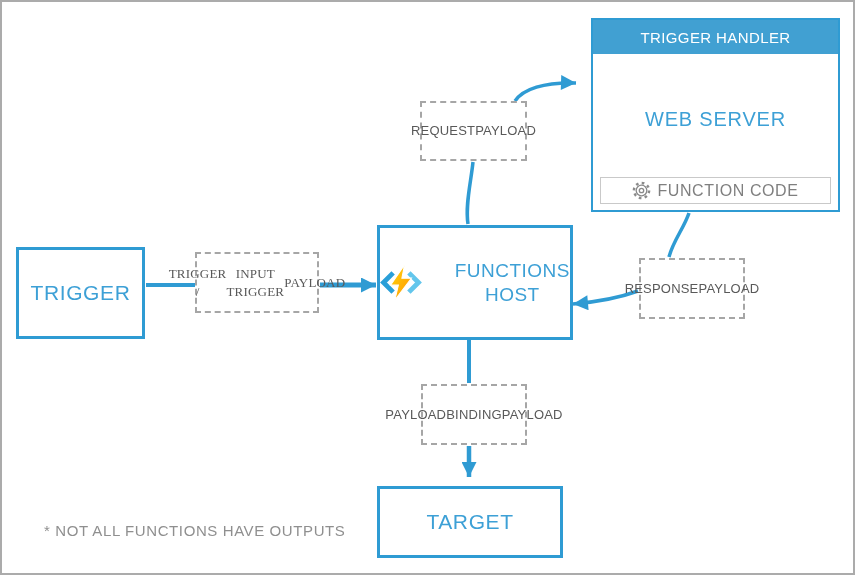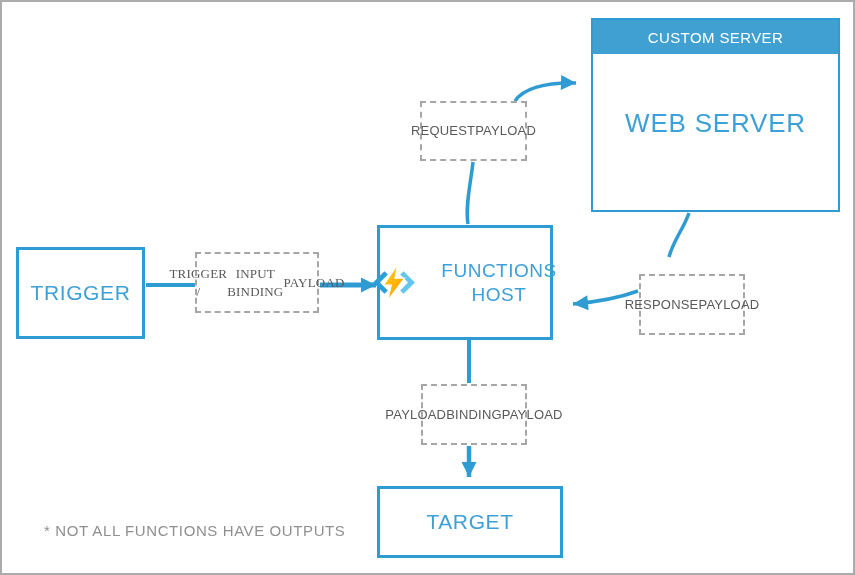--- a/index.html
+++ b/index.html
@@ -22,37 +22,37 @@
   .connectors{position:absolute;left:0;top:0;pointer-events:none;}
   .box{position:absolute;background:#fff;box-sizing:border-box;display:flex;align-items:center;justify-content:center;}
   .solid{border:3px solid var(--accent-blue);}
   .blue-label{color:var(--blue-text);font-size:21px;letter-spacing:0.6px;}
   .dashed{
     border:2px dashed var(--dashed-border);color:var(--dashed-text);
     font-size:13px;line-height:1.35;text-align:center;flex-direction:row;letter-spacing:0.2px;
   }
   .trigger-box{left:14px;top:245px;width:129px;height:92px;}
   .trigger-payload{left:193px;top:250px;width:124px;height:61px;font-family:Liberation Serif, serif;}
-  .functions-host{left:375px;top:223px;width:176px;height:115px;gap:26px;}
+  .functions-host{left:375px;top:223px;width:196px;height:115px;gap:26px;justify-content:space-between;}
   .fh-text{display:flex;flex-direction:column;align-items:center;color:var(--blue-text);font-size:19px;letter-spacing:0.5px;line-height:1.25;}
   .request-payload{left:418px;top:99px;width:107px;height:60px;}
-  .response-payload{left:637px;top:272px;width:106px;height:61px;}
+  .response-payload{left:637px;top:256px;width:106px;height:61px;}
   .output-payload{left:419px;top:382px;width:106px;height:61px;}
   .target-box{left:375px;top:484px;width:186px;height:72px;}
   .custom-handler{
     position:absolute;left:589px;top:16px;width:249px;height:194px;box-sizing:border-box;
     border:2px solid var(--accent-blue);background:#fff;
   }
   .ch-header{
     position:absolute;left:0;top:0;right:0;height:34px;background:var(--header-bg);
     color:#fff;font-size:15px;letter-spacing:0.4px;display:flex;align-items:center;justify-content:center;
   }
   .ch-title{
     position:absolute;left:0;right:0;top:88px;text-align:center;
-    color:var(--blue-text);font-size:26px;letter-spacing:0.8px;
+    color:var(--blue-text);font-size:20px;letter-spacing:0.8px;
   }
   .fc-bar{
     position:absolute;left:7px;right:7px;bottom:6px;height:27px;box-sizing:border-box;
     border:1px solid var(--fc-border);background:#fff;
     display:flex;align-items:center;justify-content:center;gap:6px;
     color:var(--fc-text);font-size:16px;letter-spacing:0.6px;
   }
   .footnote{
     position:absolute;left:42px;top:520px;color:var(--footnote-text);
     font-size:15px;letter-spacing:0.6px;
@@ -79,21 +79,21 @@
     <path d="M467,338 L467,381" stroke="#2f9bd3" stroke-width="4" fill="none"></path>
     <path d="M467,444 L467,475" stroke="#2f9bd3" stroke-width="4.5" fill="none" marker-end="url(#arrowhead)"></path>
   </svg>
 
   <div class="box solid trigger-box">
     <span class="blue-label">TRIGGER</span>
   </div>
 
   <div class="box dashed trigger-payload">
     <span>TRIGGER /</span>
-    <span>INPUT BINDING</span>
+    <span>INPUT TRIGGER</span>
     <span>PAYLOAD</span>
   </div>
 
   <div class="box solid functions-host">
     <span class="icon">
       <svg width="42" height="37" viewBox="0 0 48 42">
         <defs>
           <linearGradient id="boltgrad" x1="0" y1="0" x2="1" y2="1">
             <stop offset="0" stop-color="#ffd70f"></stop>
             <stop offset="1" stop-color="#ff9400"></stop>
@@ -109,22 +109,32 @@
       <span>HOST</span>
     </span>
   </div>
 
   <div class="box dashed request-payload">
     <span>REQUEST</span>
     <span>PAYLOAD</span>
   </div>
 
   <div class="custom-handler">
-    <div class="ch-header">CUSTOM SERVER</div>
+    <div class="ch-header">TRIGGER HANDLER</div>
     <div class="ch-title">WEB SERVER</div>
+    <div class="fc-bar">
+      <span class="icon">
+        <svg width="19" height="19" viewBox="0 0 20 20">
+          <circle cx="10" cy="10" r="8" fill="none" stroke="#8a8a8a" stroke-width="2.6" stroke-dasharray="2.8 3.48"></circle>
+          <circle cx="10" cy="10" r="5.6" fill="none" stroke="#8a8a8a" stroke-width="1.4"></circle>
+          <circle cx="10" cy="10" r="2.3" fill="none" stroke="#8a8a8a" stroke-width="1.4"></circle>
+        </svg>
+      </span>
+      <span>FUNCTION CODE</span>
+    </div>
   </div>
 
   <div class="box dashed response-payload">
     <span>RESPONSE</span>
     <span>PAYLOAD</span>
   </div>
 
   <div class="box dashed output-payload">
     <span>PAYLOAD</span>
     <span>BINDING</span>

